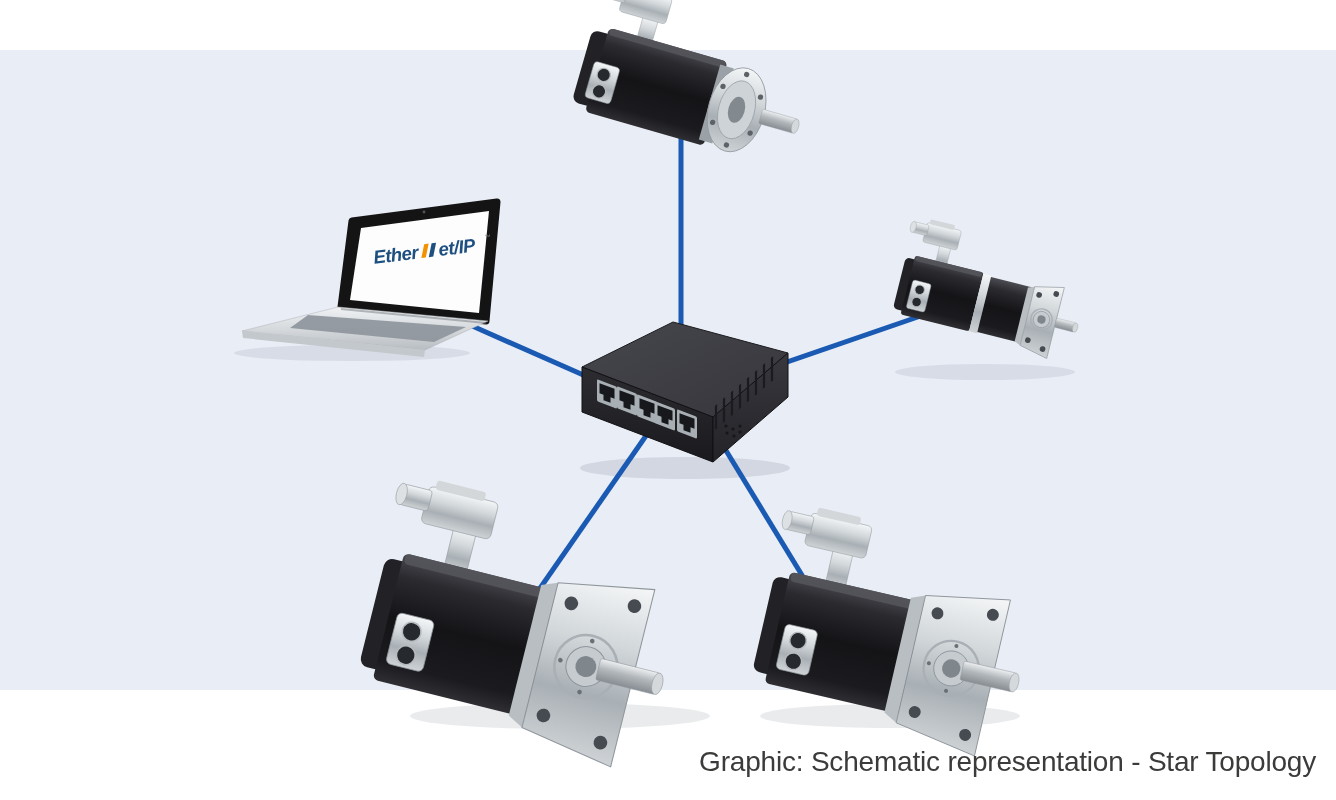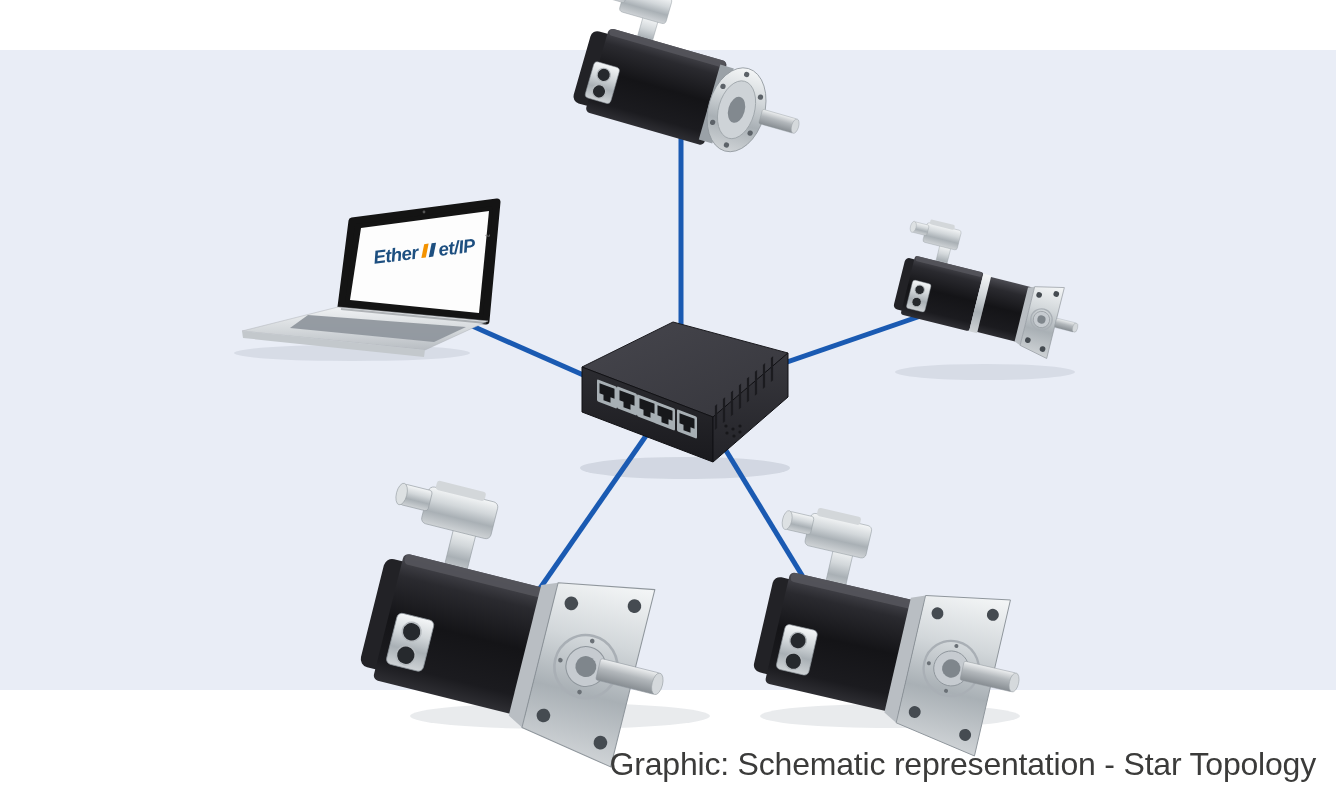--- a/index.html
+++ b/index.html
@@ -19,21 +19,21 @@
   }
   .diagram-svg {
     position: absolute;
     left: 0; top: 0;
     width: 1336px; height: 800px;
   }
   .caption {
     position: absolute;
     right: 20px;
     top: 746px;
-    font-size: 32px;
+    font-size: 28px;
     letter-spacing: -0.2px;
     color: #3b3b3a;
     white-space: nowrap;
     margin-left: 24px;
   }
   .logo-text {
     font-family: "Liberation Sans", sans-serif;
     font-weight: bold;
     font-style: italic;
     font-size: 18.5px;

